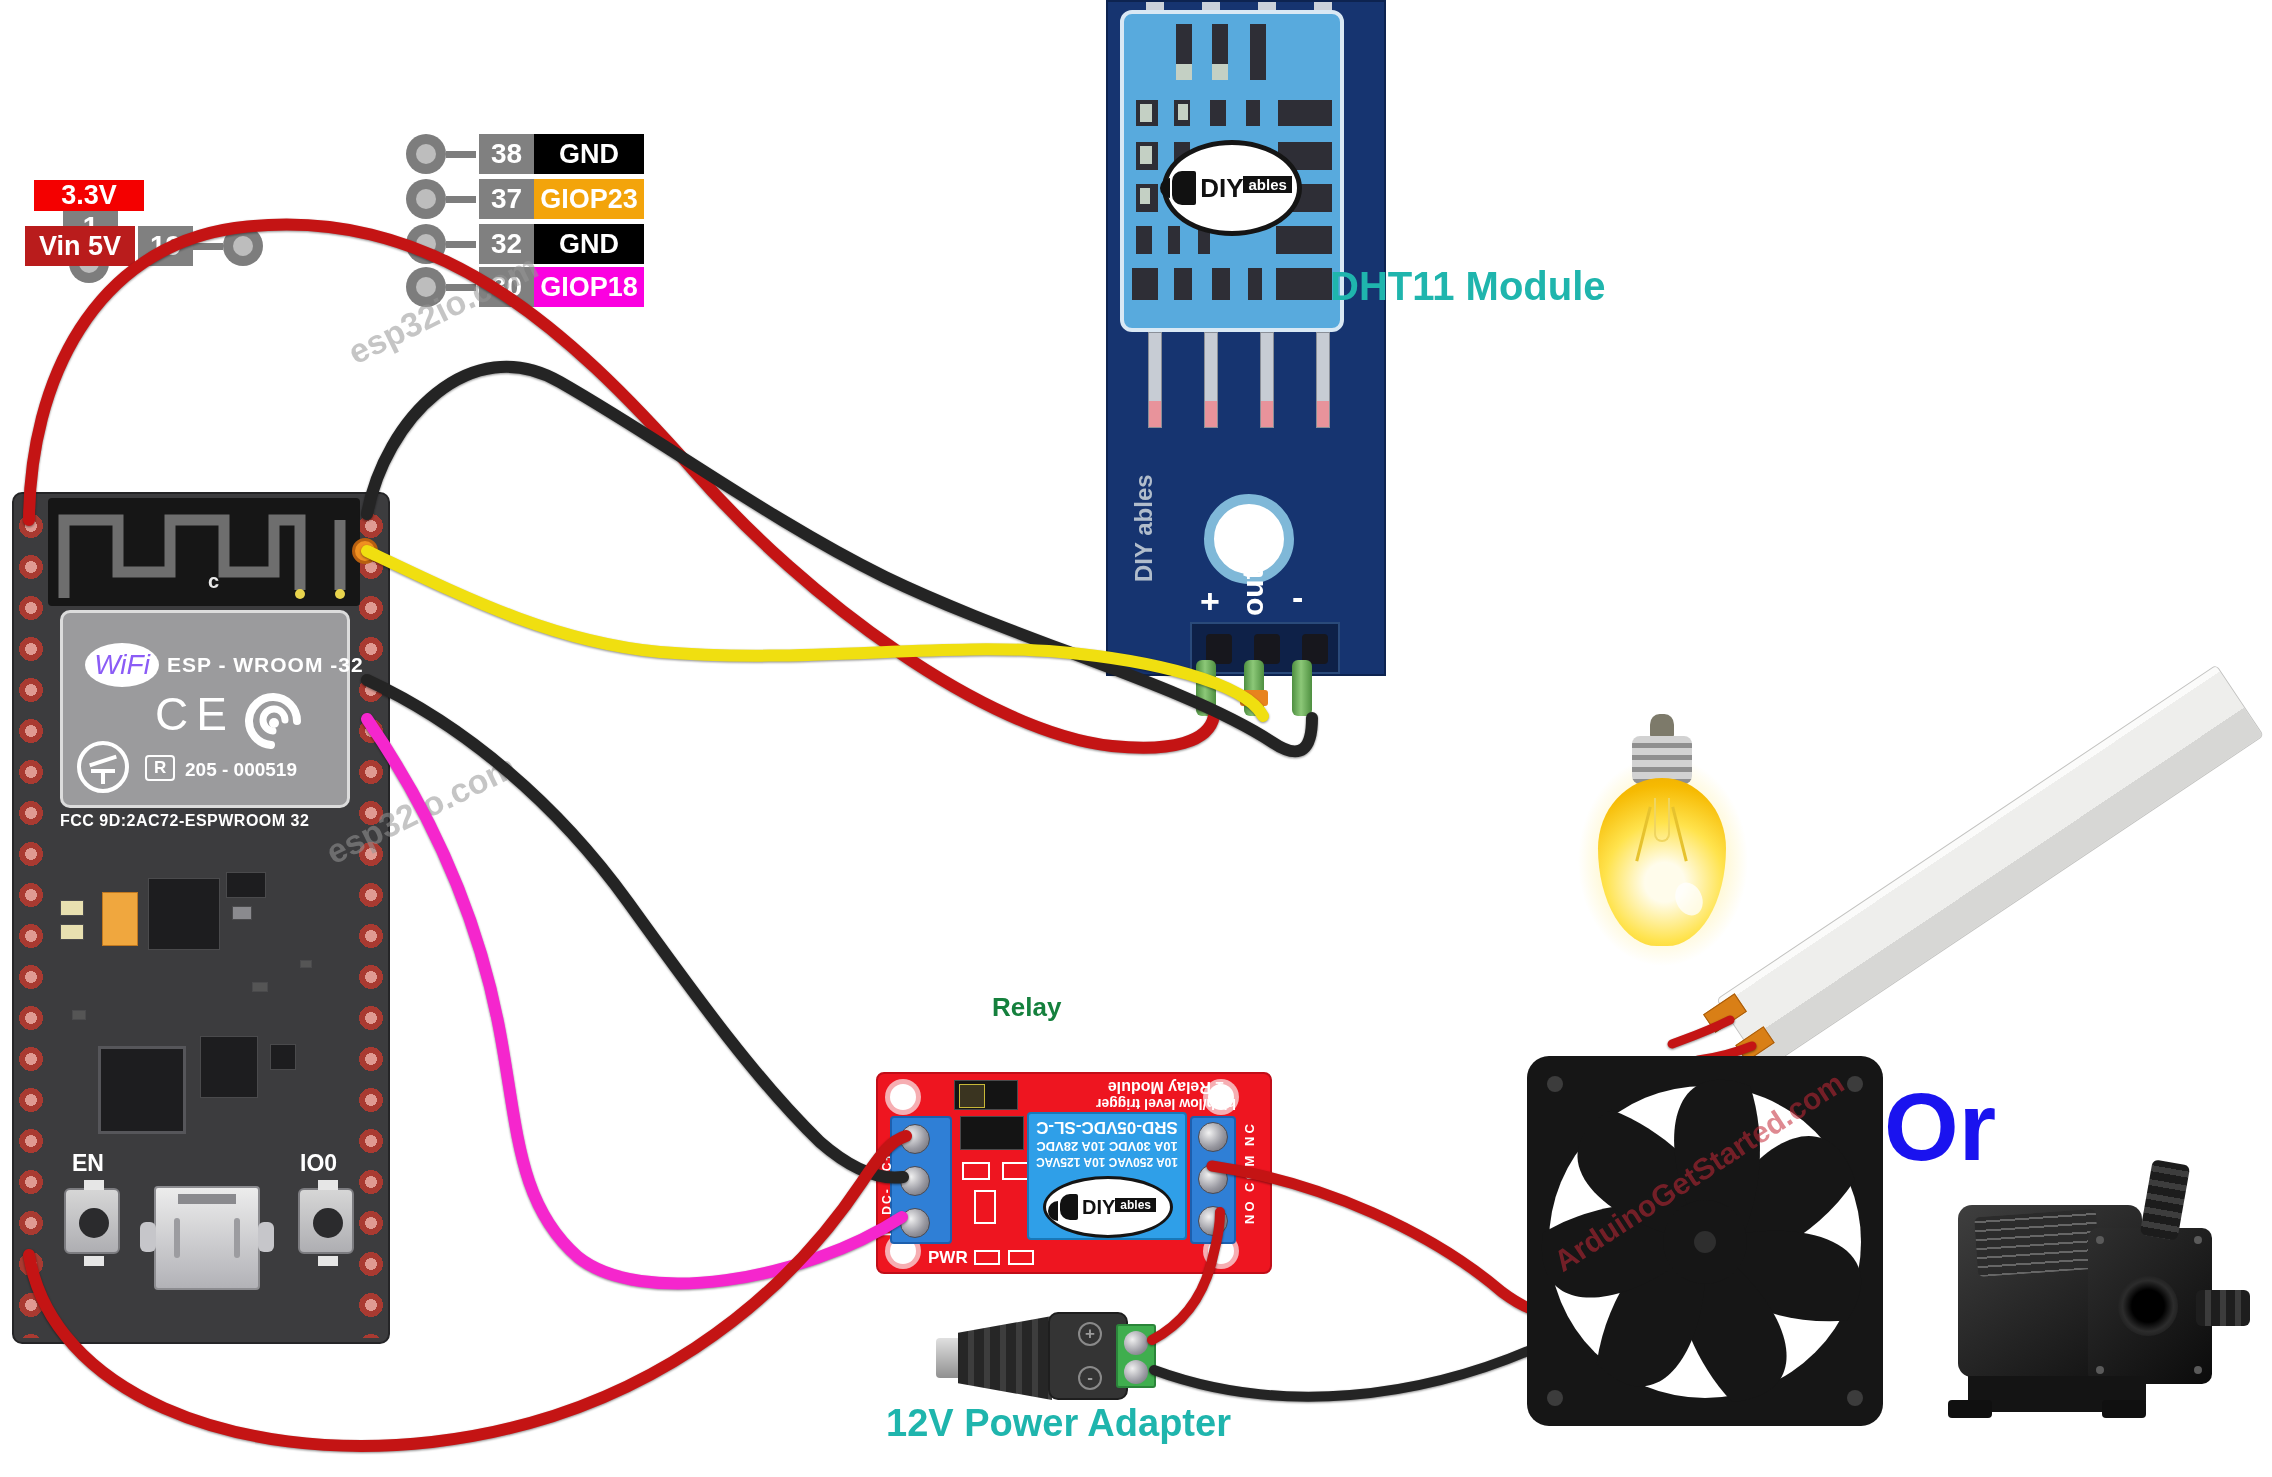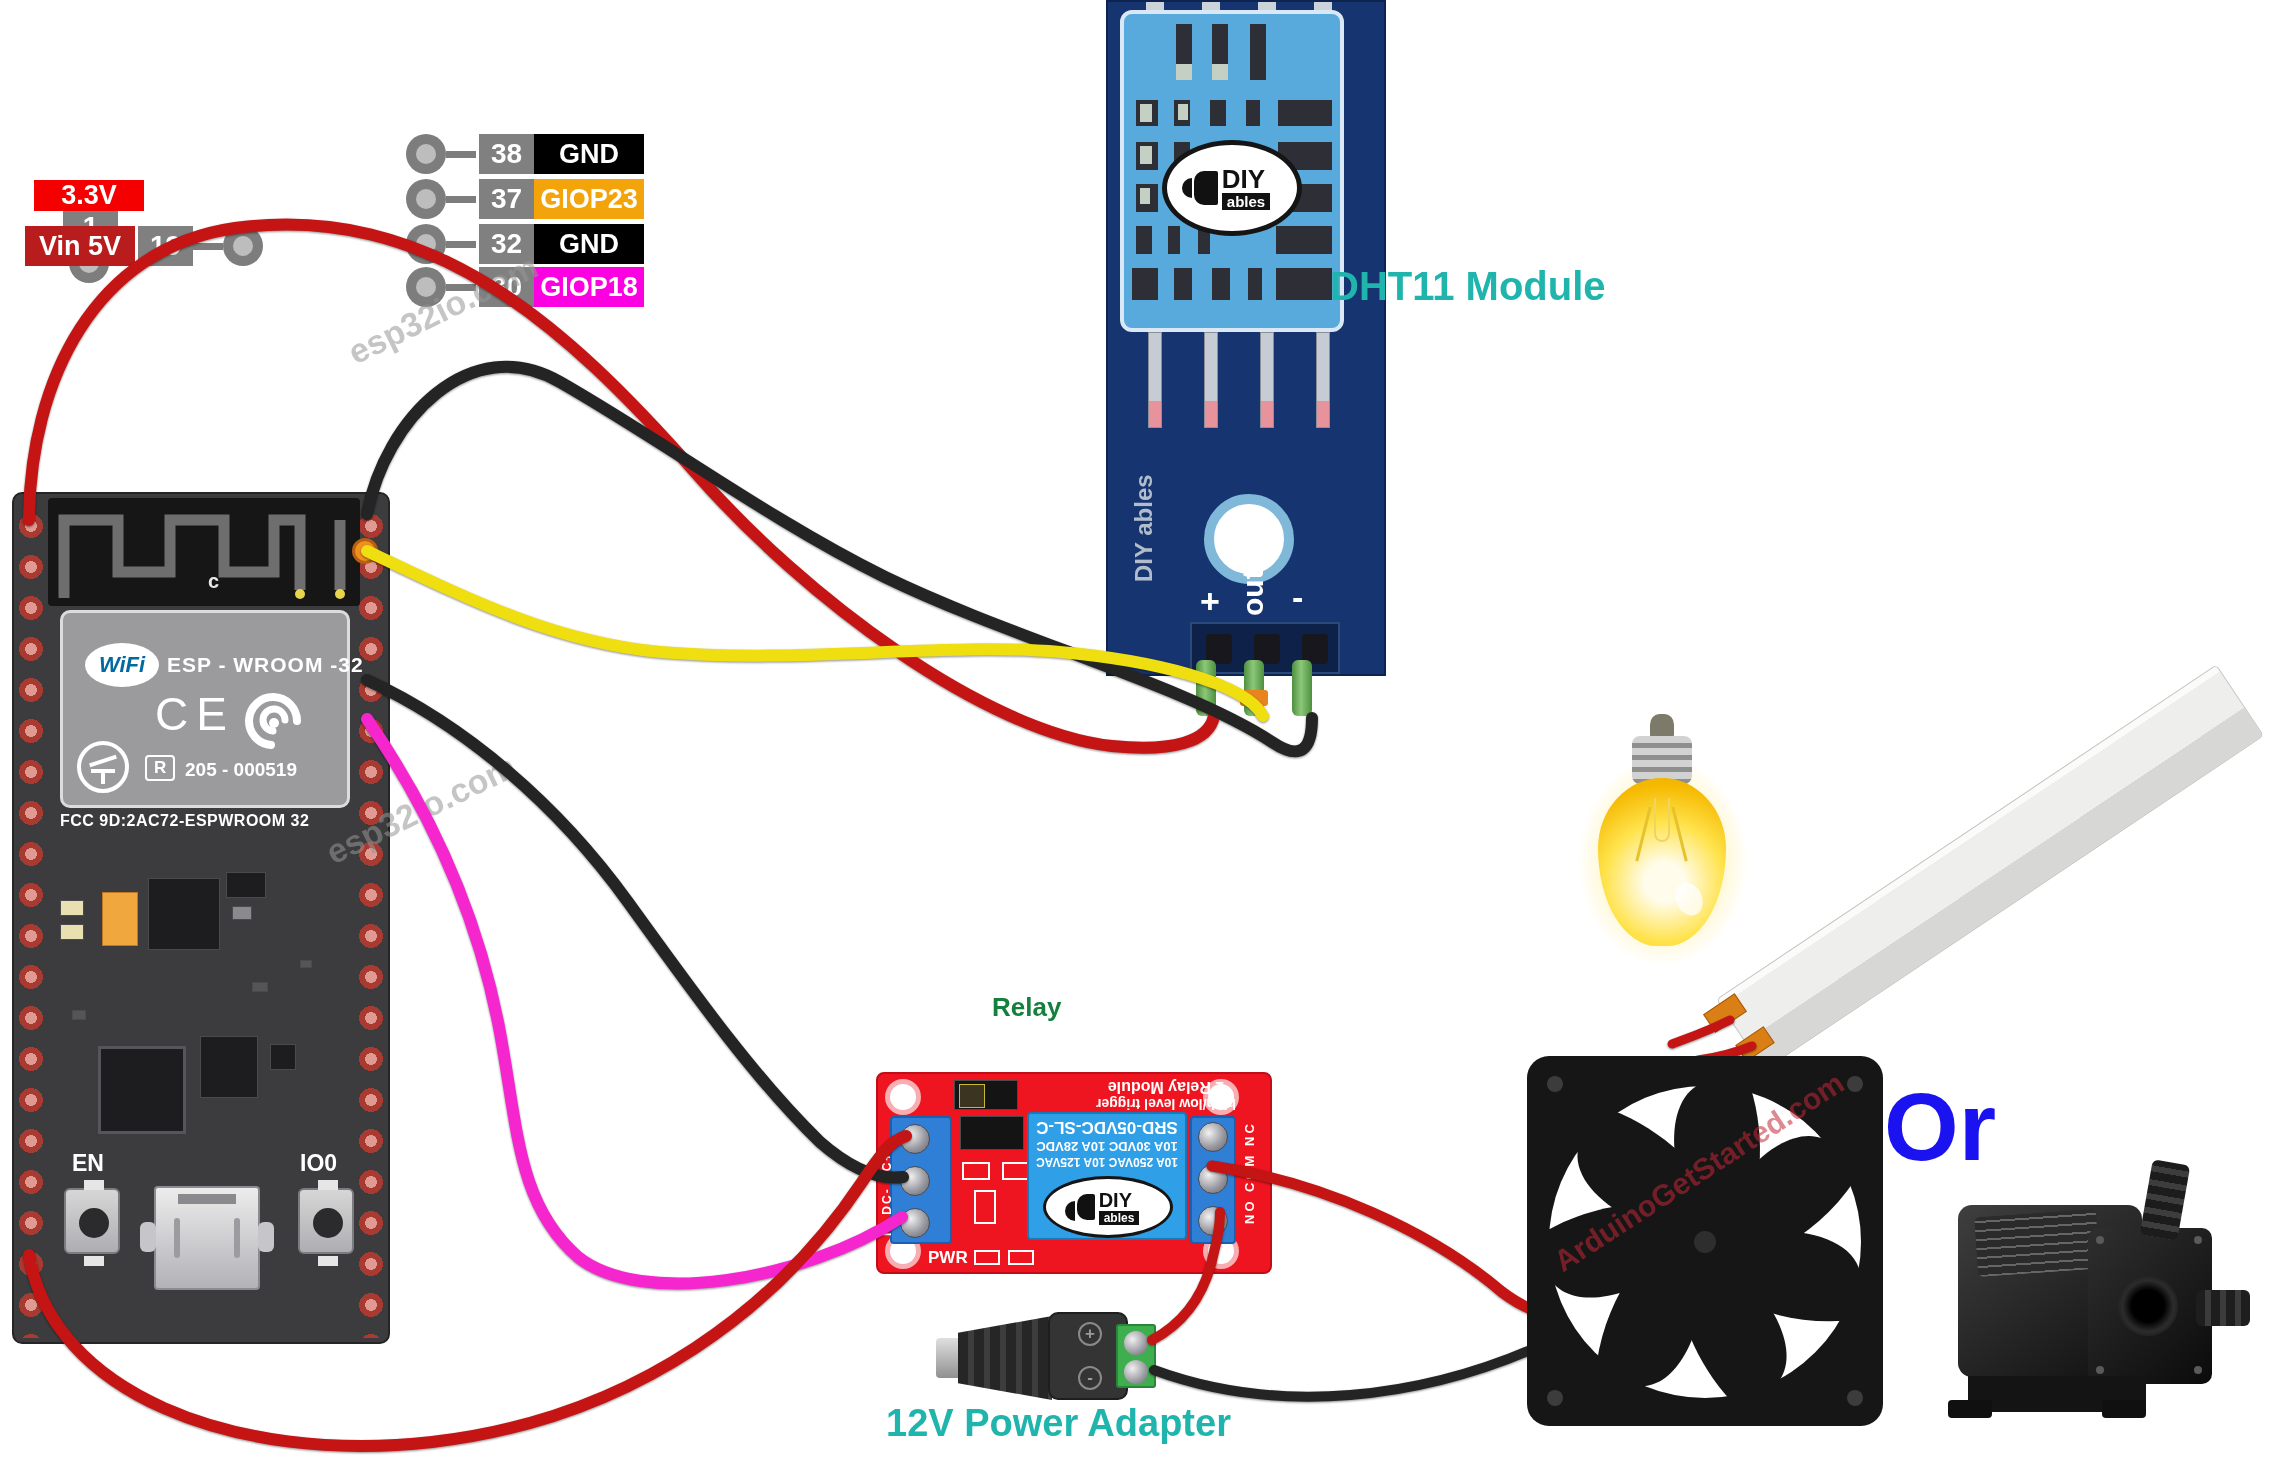--- a/index.html
+++ b/index.html
@@ -28,21 +28,21 @@
   .btn { position:absolute; width:56px; height:66px; background:linear-gradient(180deg,#d6d6d6,#aeaeb2); border-radius:6px; border:2px solid #7c7c80; }
   .btn::before { content:""; position:absolute; left:13px; top:18px; width:30px; height:30px; border-radius:50%; background:#2b2b2d; }
   .btn::after { content:""; position:absolute; left:18px; top:-10px; width:20px; height:10px; background:#e6e6e6; box-shadow:0 76px 0 #e6e6e6; }
   .btn-label { position:absolute; color:#fff; font-weight:bold; font-size:23px; }
   .chip { position:absolute; background:#1d1d1f; border:1px solid #4a4a4c; }
 
   
   .diylogo { position:absolute; background:#fff; border:5px solid #151515; border-radius:50%; display:flex; align-items:center; justify-content:center; gap:4px; z-index:2; }
   .diylogo .glyph { width:24px; height:34px; background:#111; border-radius:10px 2px 2px 10px; position:relative; }
   .diylogo .glyph::before { content:""; position:absolute; left:-12px; top:7px; width:10px; height:20px; background:#111; border-radius:10px 0 0 10px; }
-  .diylogo .txt { display:flex; flex-direction:column; align-items:flex-start; line-height:1; }
+  .diylogo .txt { display:flex; flex-direction:row; align-items:flex-start; line-height:1; }
   .diylogo .txt .l1 { font-weight:bold; color:#111; font-size:26px; }
   .diylogo .txt .l2 { font-weight:bold; color:#fff; background:#111; font-size:15px; padding:1px 5px; margin-top:1px; }
 
   
   .dht-pcb { left:1106px; top:0; width:280px; height:676px; background:#163470; border:2px solid #0d2350; }
   .dht-sensor { position:absolute; left:12px; top:8px; width:224px; height:322px; background:#58aadd; border:4px solid #d9e8f4; border-radius:12px; }
   .dht-pin { position:absolute; width:14px; height:96px; top:330px; background:linear-gradient(180deg,#c7ccd4 0 72%, #e8939b 72%); border:1px solid #8a8f98; }
   .dht-topbar { position:absolute; top:0; width:18px; height:26px; background:#ccd2da; }
   .dht-hole { position:absolute; left:96px; top:492px; width:90px; height:90px; border-radius:50%; background:#fff; border:10px solid #7fb8d8; }
   .dht-pinlabel { position:absolute; color:#fff; font-weight:bold; font-size:34px; }
@@ -136,21 +136,21 @@
       <svg width="312" height="108">
         <path d="M16,100 L16,22 L70,22 L70,74 L122,74 L122,22 L176,22 L176,74 L226,74 L226,22 L252,22 L252,92 M292,22 L292,92" stroke="#6e6e6e" stroke-width="11" fill="none"></path>
         <circle cx="252" cy="96" r="5" fill="#e8d44d"></circle>
         <circle cx="292" cy="96" r="5" fill="#e8d44d"></circle>
       </svg>
       <div class="abs" style="left:160px; top:72px; color:#e8e8e8; font-size:20px; font-weight:bold;">c</div>
     </div>
 
     <div class="shield">
       <div class="abs" style="left:22px; top:30px; width:74px; height:44px; background:#fff; border-radius:50%; display:flex; align-items:center; justify-content:center;">
-        <span style="color:#0369a1; font-weight:bold; font-size:22px; font-style:italic;">WiFi</span>
+        <span style="color:#8b5cf6; font-weight:normal; font-size:28px; font-style:italic;">WiFi</span>
       </div>
       <div class="abs" style="left:104px; top:40px; color:#fff; font-weight:bold; font-size:21px; letter-spacing:1px; white-space:nowrap;">ESP - WROOM -32</div>
       <div class="abs" style="left:92px; top:74px; color:#fff; font-size:46px; letter-spacing:8px;">CE</div>
       <svg class="abs" style="left:178px; top:76px;" width="70" height="64">
         <path d="M30,56 a24,24 0 1 1 26,-24" stroke="#fff" stroke-width="8" fill="none" stroke-linecap="round"></path>
         <path d="M32,42 a11,11 0 1 1 12,-11" stroke="#fff" stroke-width="7" fill="none" stroke-linecap="round"></path>
         <circle cx="33" cy="34" r="5" fill="#fff"></circle>
       </svg>
       <div class="abs" style="left:14px; top:128px; width:52px; height:52px; border:4px solid #fff; border-radius:50%;">
         <div class="abs" style="left:8px; top:14px; width:28px; height:4px; background:#fff; transform:rotate(-18deg);"></div>

